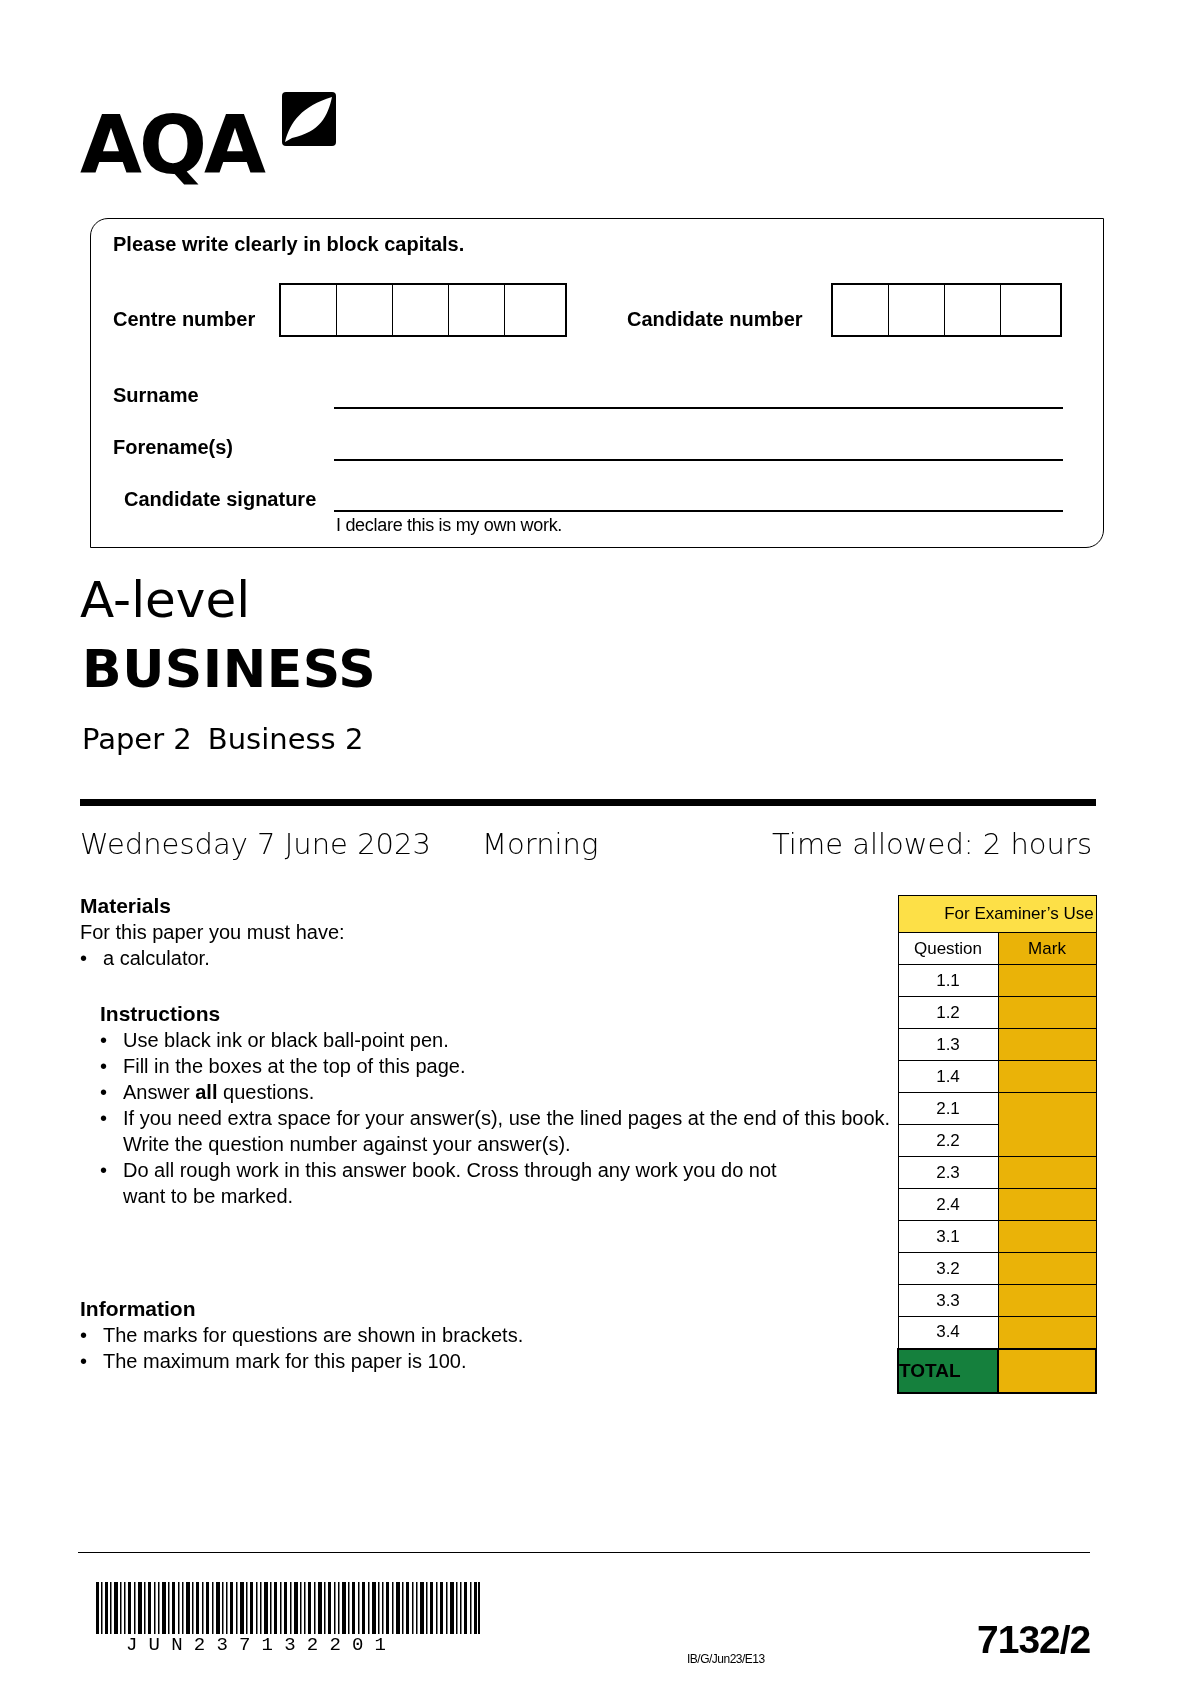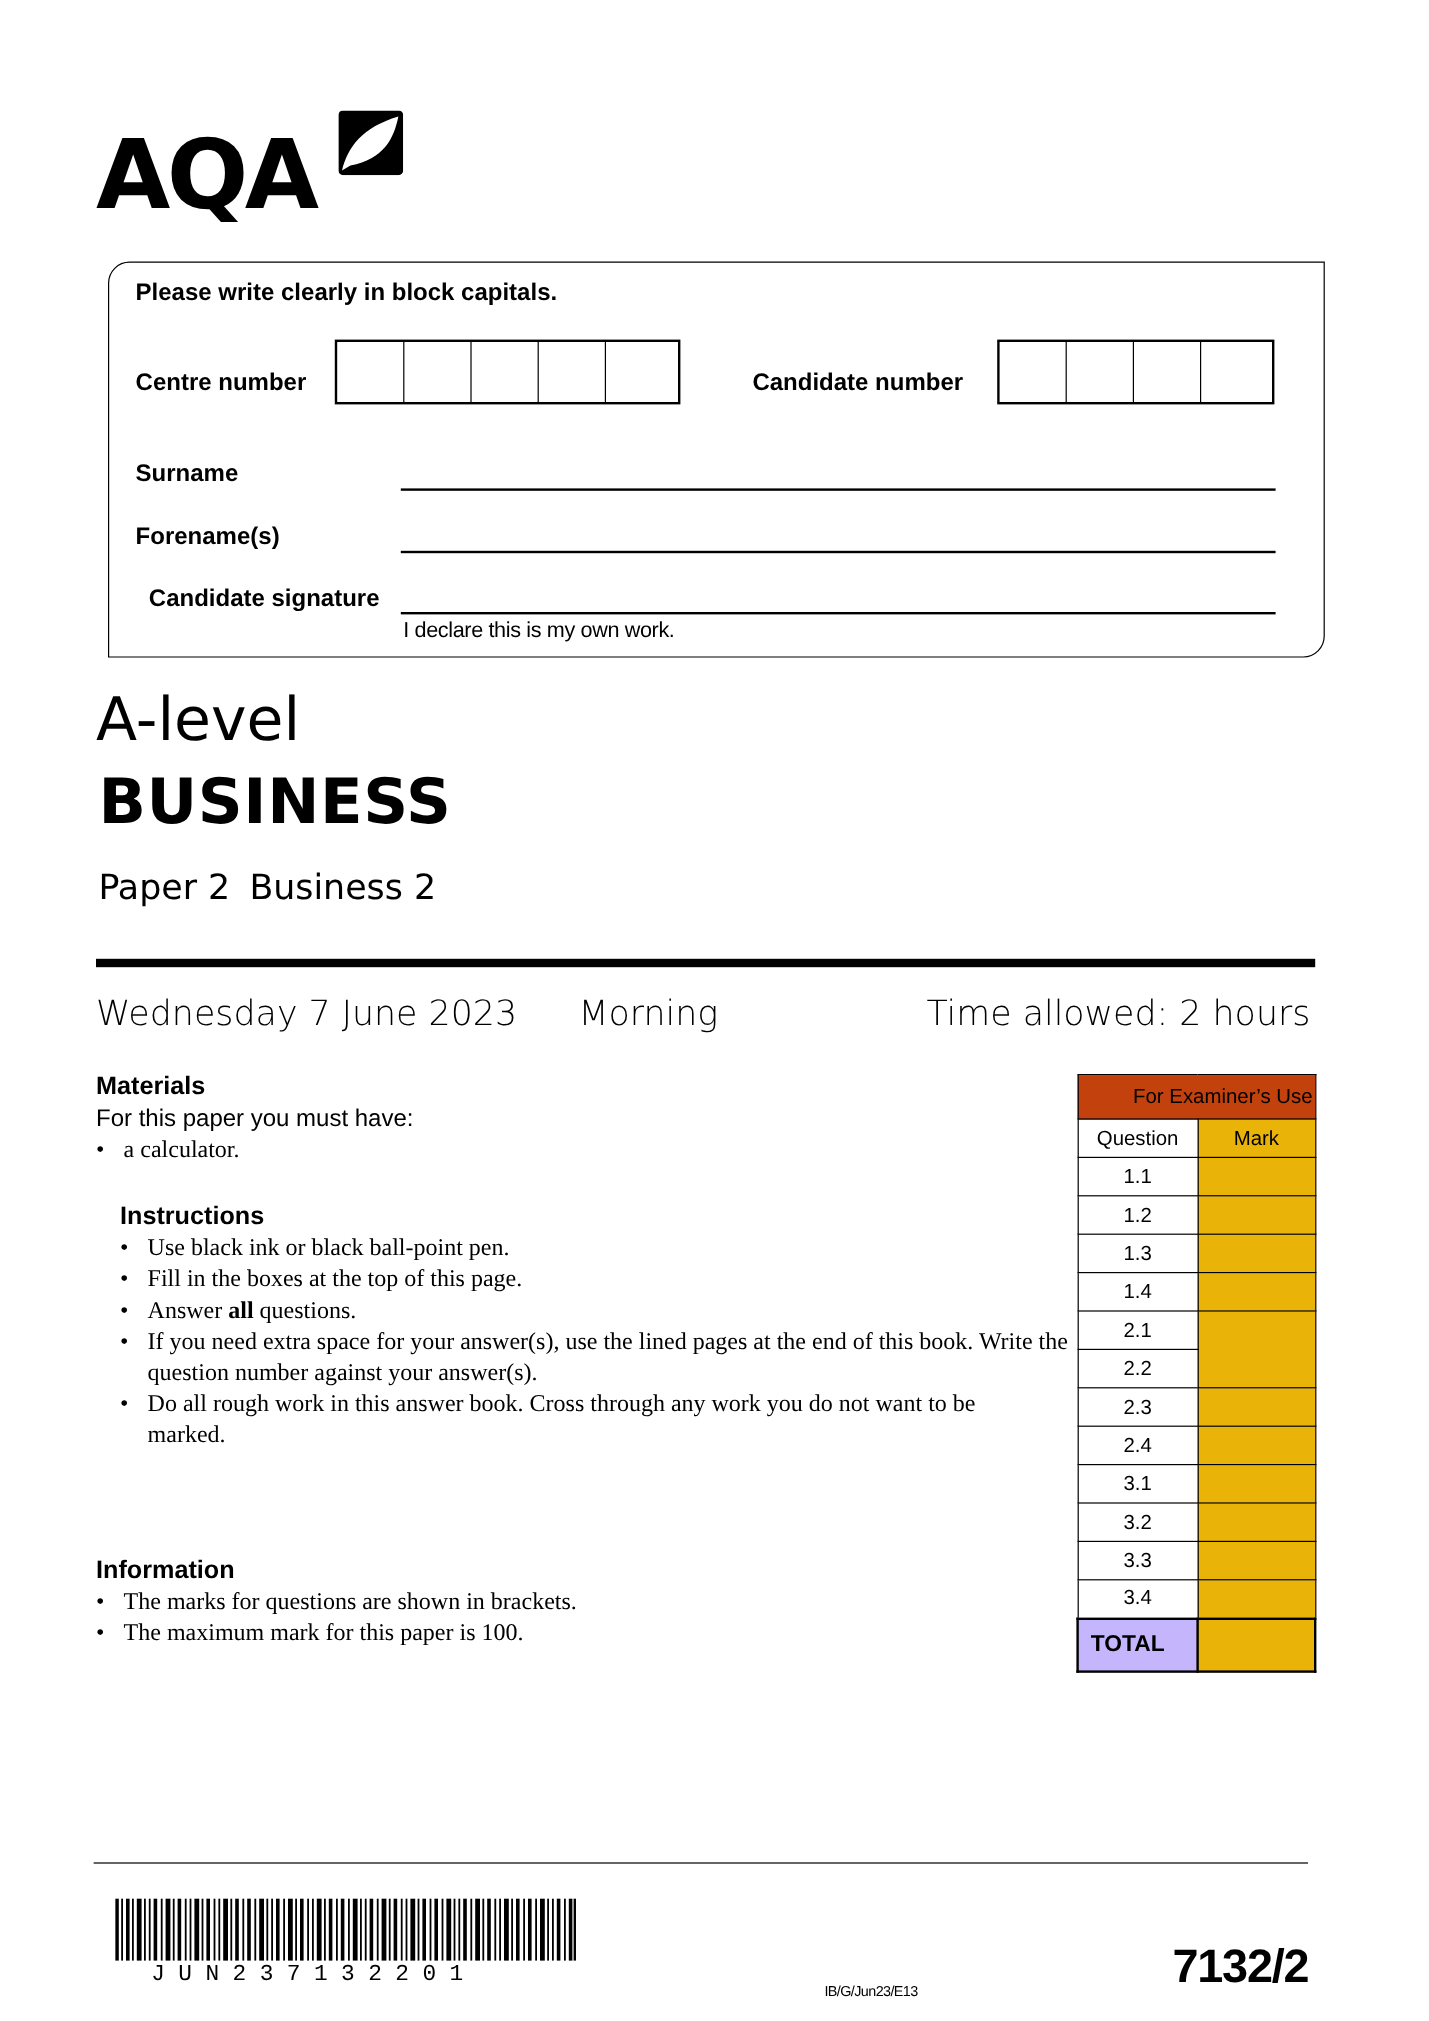--- a/index.html
+++ b/index.html
@@ -23,31 +23,31 @@
   .title-alevel { left:80px; top:572px; font-family:"DejaVu Sans", sans-serif; font-size:50px; line-height:56px; font-weight:normal; }
   .title-subject { left:82px; top:640px; font-family:"DejaVu Sans", sans-serif; font-size:52px; line-height:58px; letter-spacing:0.5px;font-weight:bold; }
   .title-paper { left:82px; top:722px; font-family:"DejaVu Sans", sans-serif; font-size:29px; line-height:34px; }
   .title-paper span + span { margin-left:16px; }
   .rule-thick { left:80px; top:799px; width:1016px; height:7px; background:#000; }
   .meta { top:826px; font-family:"DejaVu Sans", sans-serif; font-size:29px; line-height:36px; font-weight:300; }
 
   
   .sec-h { font-weight:bold; font-size:21px; line-height:26px; }
   .txt { font-size:20px; line-height:26px; }
-  .bullets { list-style:none; margin:0; padding:0;font-family:Liberation Serif, serif; }
+  .bullets { list-style:none; margin:0; padding:0; }
   .bullets li { position:relative; padding-left:23px; font-size:20px; line-height:26px; }
   .bullets li::before { content:"\2022"; position:absolute; left:0; top:0; }
 
   
   .exam-table { left:897px; top:895px; width:200px; border-collapse:collapse; }
   .exam-table td { border:1.5px solid #000; text-align:center; font-size:17px; height:32px; padding:0; box-sizing:border-box; }
-  .exam-table .head { background:#c2410c; height:37px;padding-left:44px; }
+  .exam-table .head { background:#fde047; height:37px;padding-left:44px; }
   .exam-table .mark { background:#eab308; }
   .exam-table .total-row td { border:2.5px solid #000; height:44px; }
-  .exam-table .total-q { background:#c4b5fd; font-weight:bold; font-size:19px; text-align:left; padding-left:10px; }
+  .exam-table .total-q { background:#15803d; font-weight:bold; font-size:19px; text-align:left; }
 
   
   .rule-thin { left:78px; top:1552px; width:1012px; height:0; border-top:1.5px solid #000; }
   .barcode { left:96px; top:1582px; width:384px; height:52px; }
   .barcode-text { left:126px; top:1634px; font-family:"Liberation Mono", monospace; font-size:19px; letter-spacing:11.2px; }
   .ref-code { left:687px; top:1652px; font-size:12px; letter-spacing:-0.5px; }
   .paper-code { left:977px; top:1618px; font-size:39px; font-weight:bold; letter-spacing:-1px; font-family:"Liberation Sans", sans-serif; }
 </style>
 </head>
 <body>

